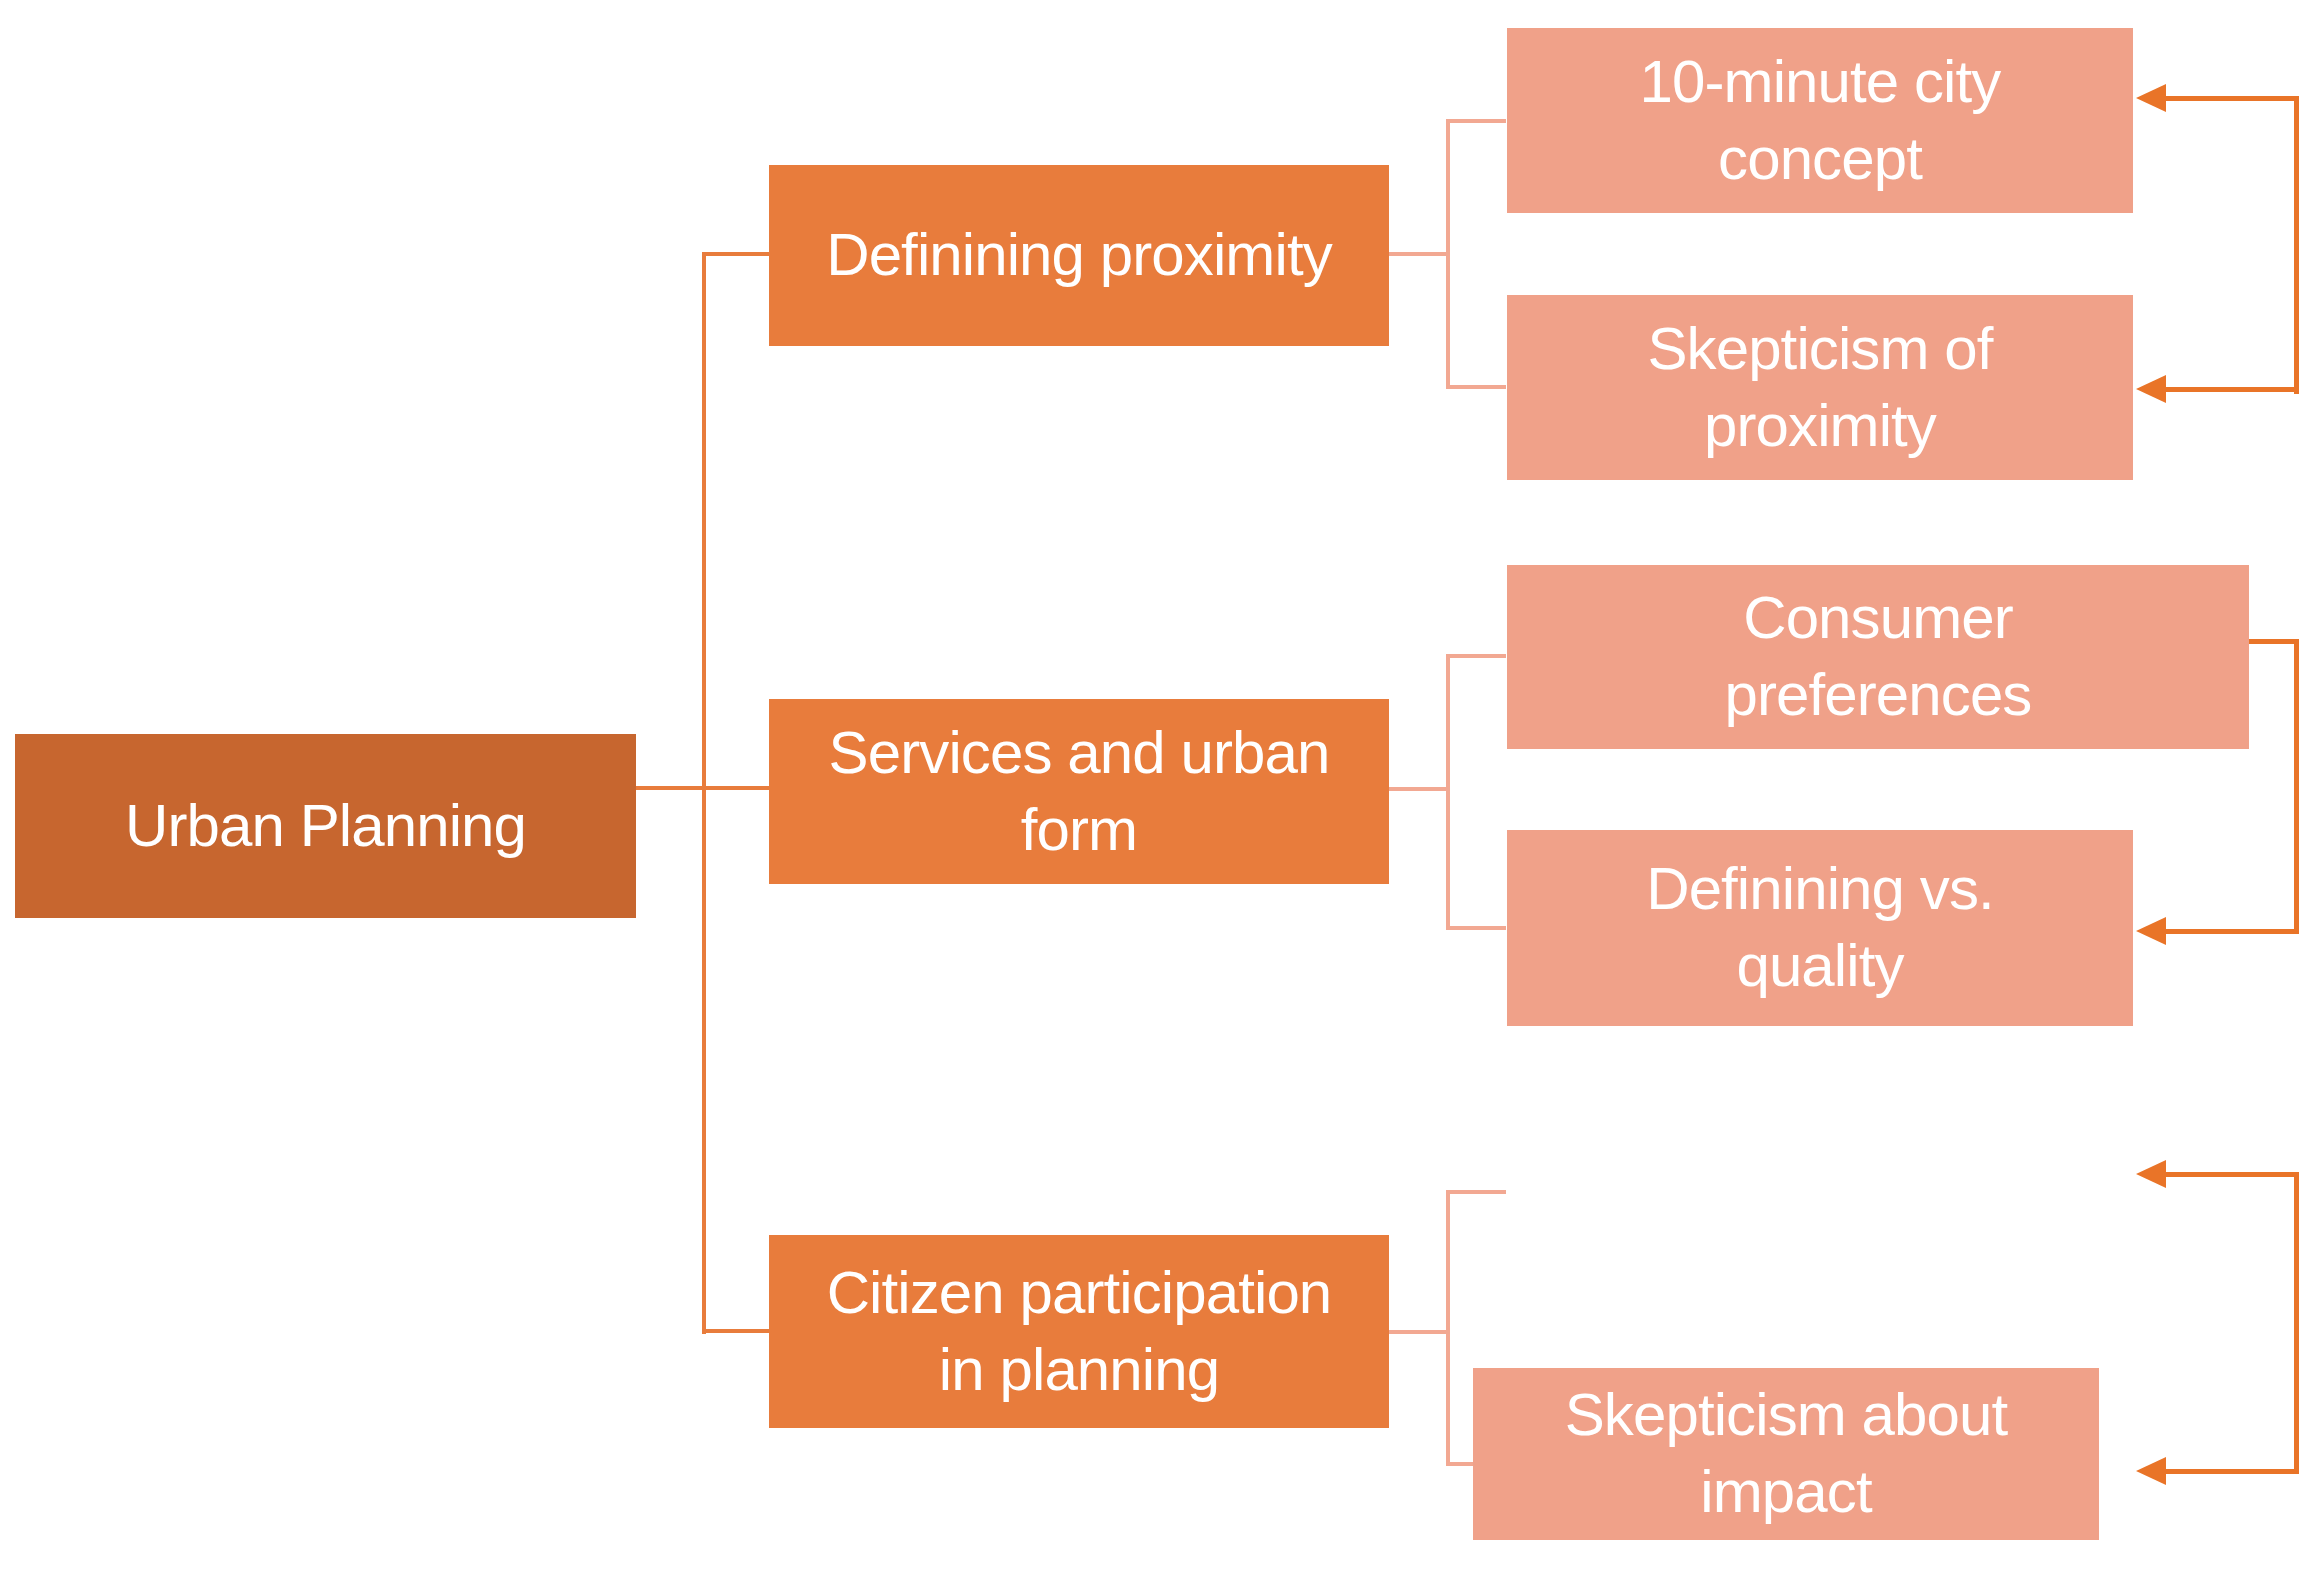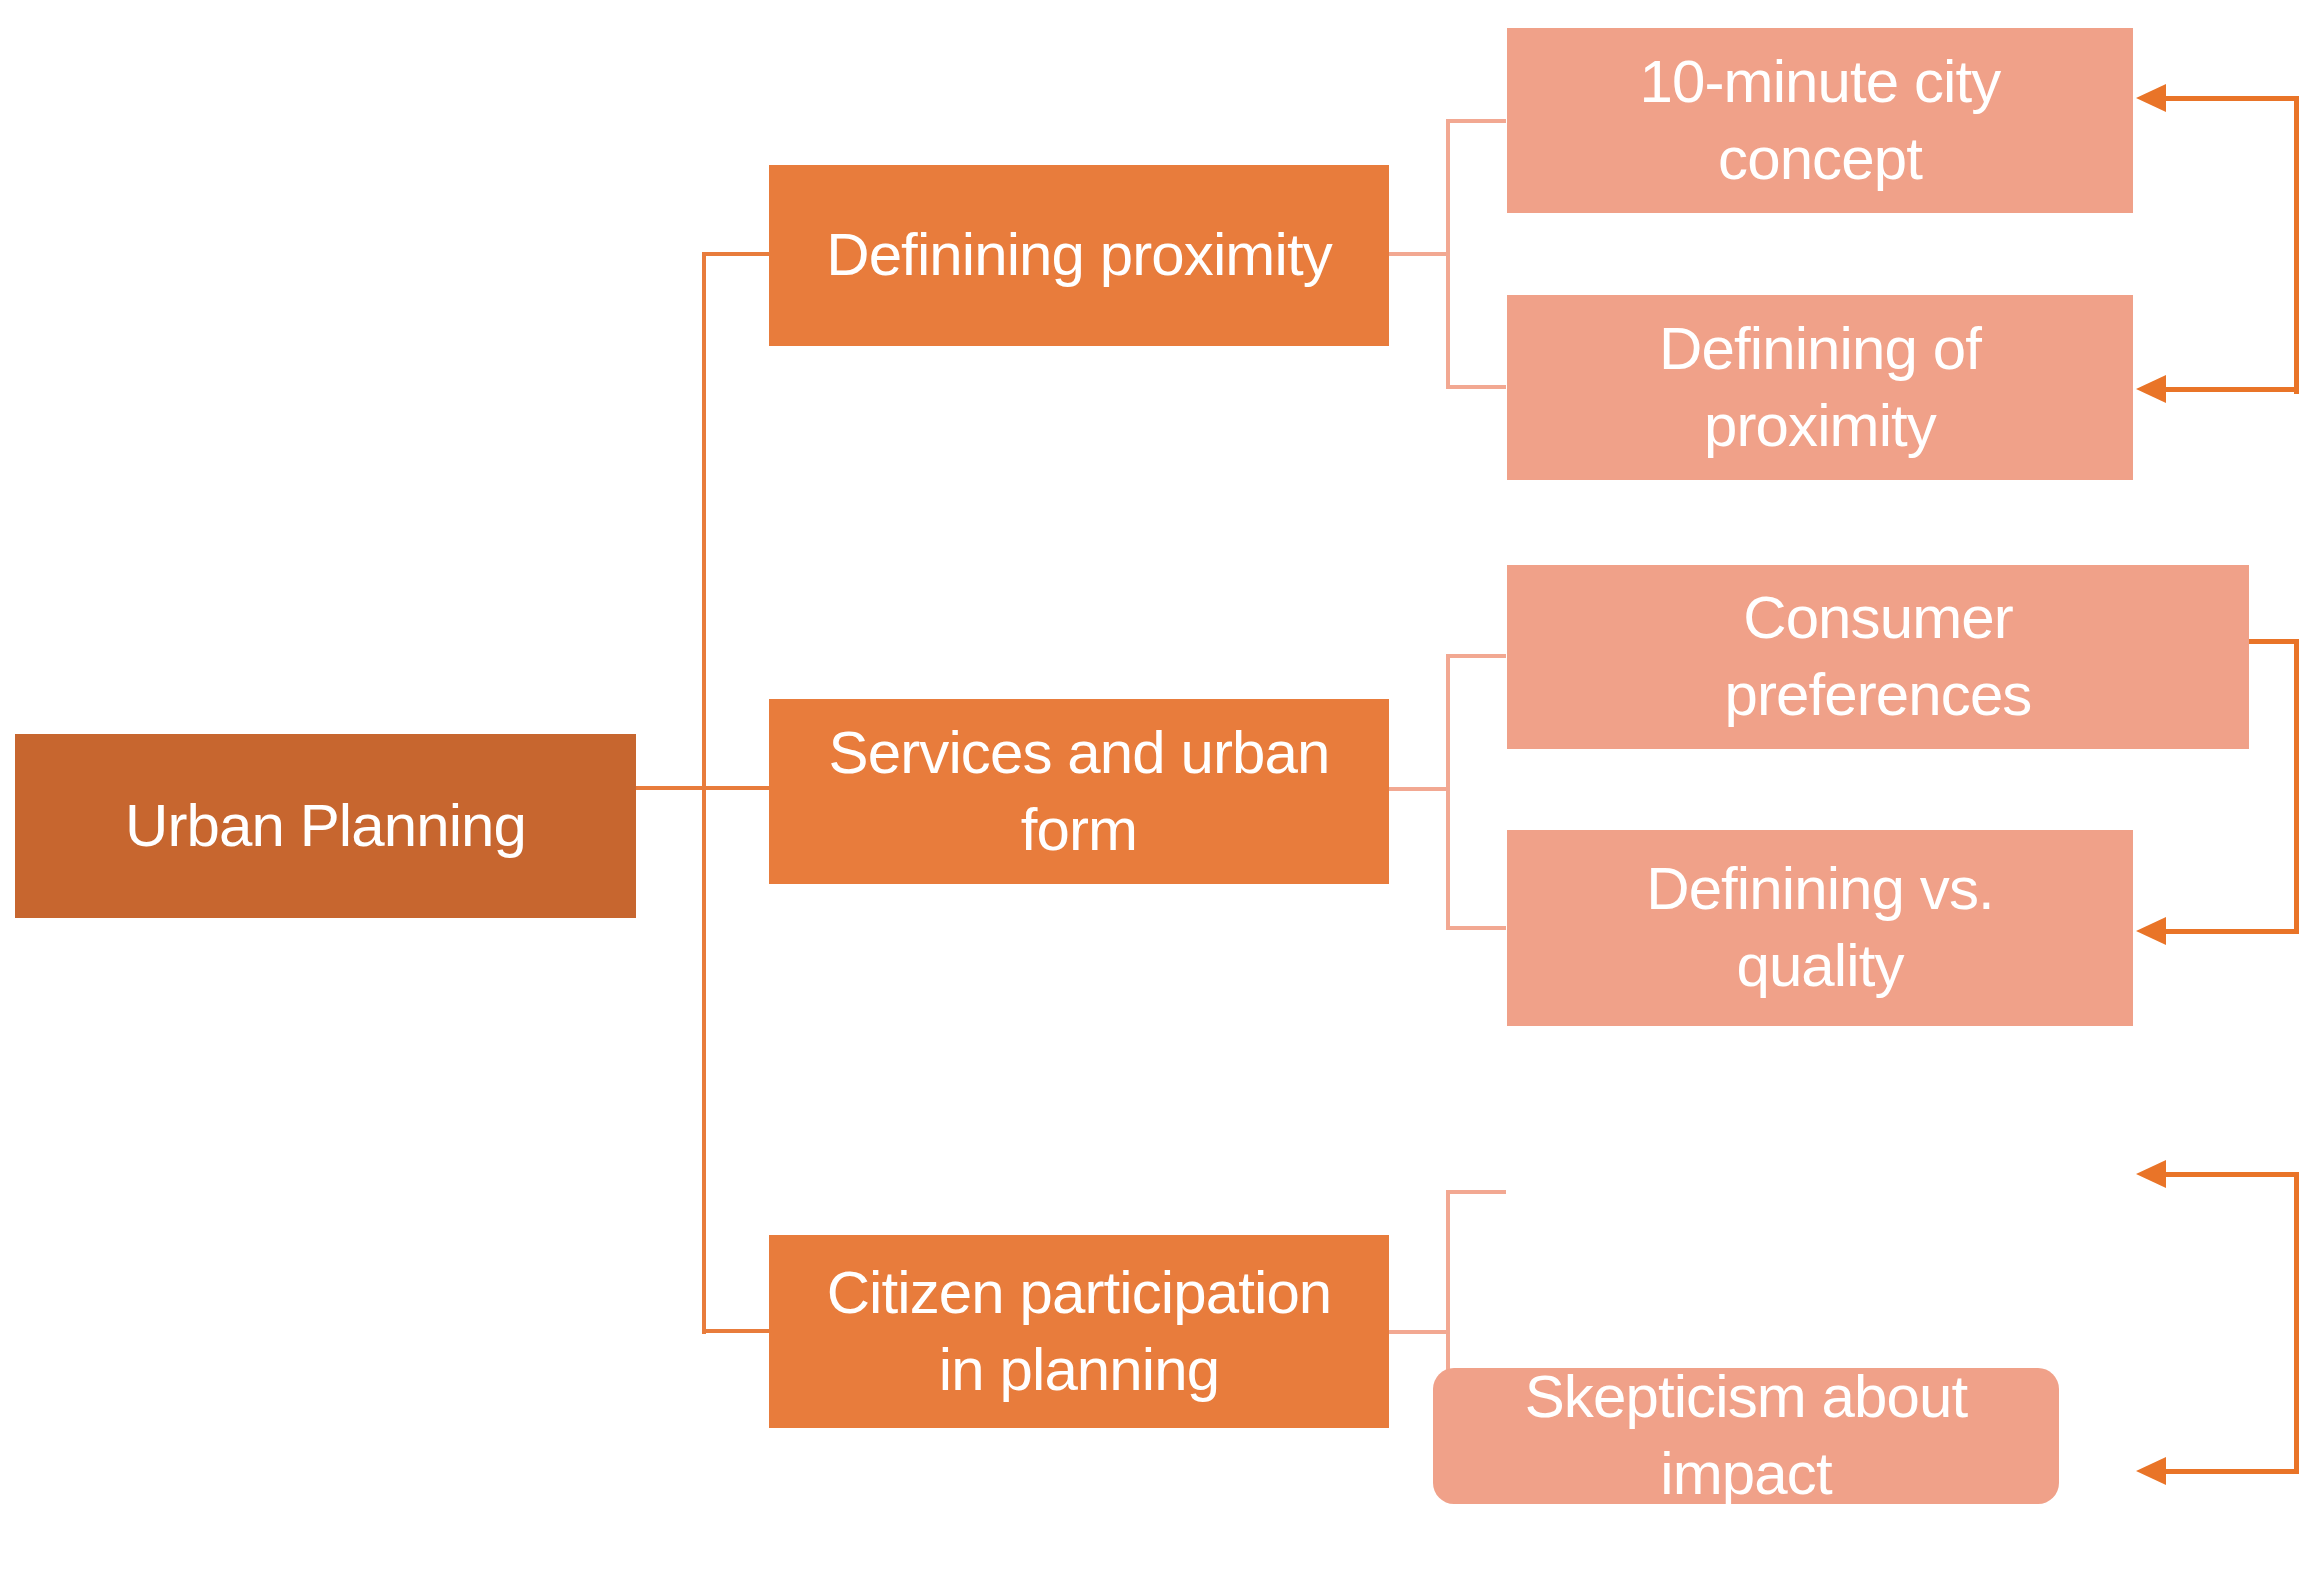--- a/index.html
+++ b/index.html
@@ -101,30 +101,30 @@
   <div class="node branch" style="left:769px;top:1235px;width:620px;height:193px;">
     <span class="node-label">Citizen participation
 in planning</span>
   </div>
 
   <div class="node leaf" style="left:1507px;top:28px;width:626px;height:185px;">
     <span class="node-label">10-minute city
 concept</span>
   </div>
   <div class="node leaf" style="left:1507px;top:295px;width:626px;height:185px;">
-    <span class="node-label">Definining of
+    <span class="node-label">Skepticism of
 proximity</span>
   </div>
   <div class="node leaf" style="left:1507px;top:565px;width:742px;height:184px;">
     <span class="node-label">Consumer
 preferences</span>
   </div>
   <div class="node leaf" style="left:1507px;top:830px;width:626px;height:196px;">
     <span class="node-label">Definining vs.
 quality</span>
   </div>
-  <div class="node leaf" style="left:1433px;top:1368px;width:626px;height:136px;border-radius:21px;">
+  <div class="node leaf" style="left:1473px;top:1368px;width:626px;height:172px;">
     <span class="node-label">Skepticism about
 impact</span>
   </div>
 
 </div>
 
 
 </body></html>

